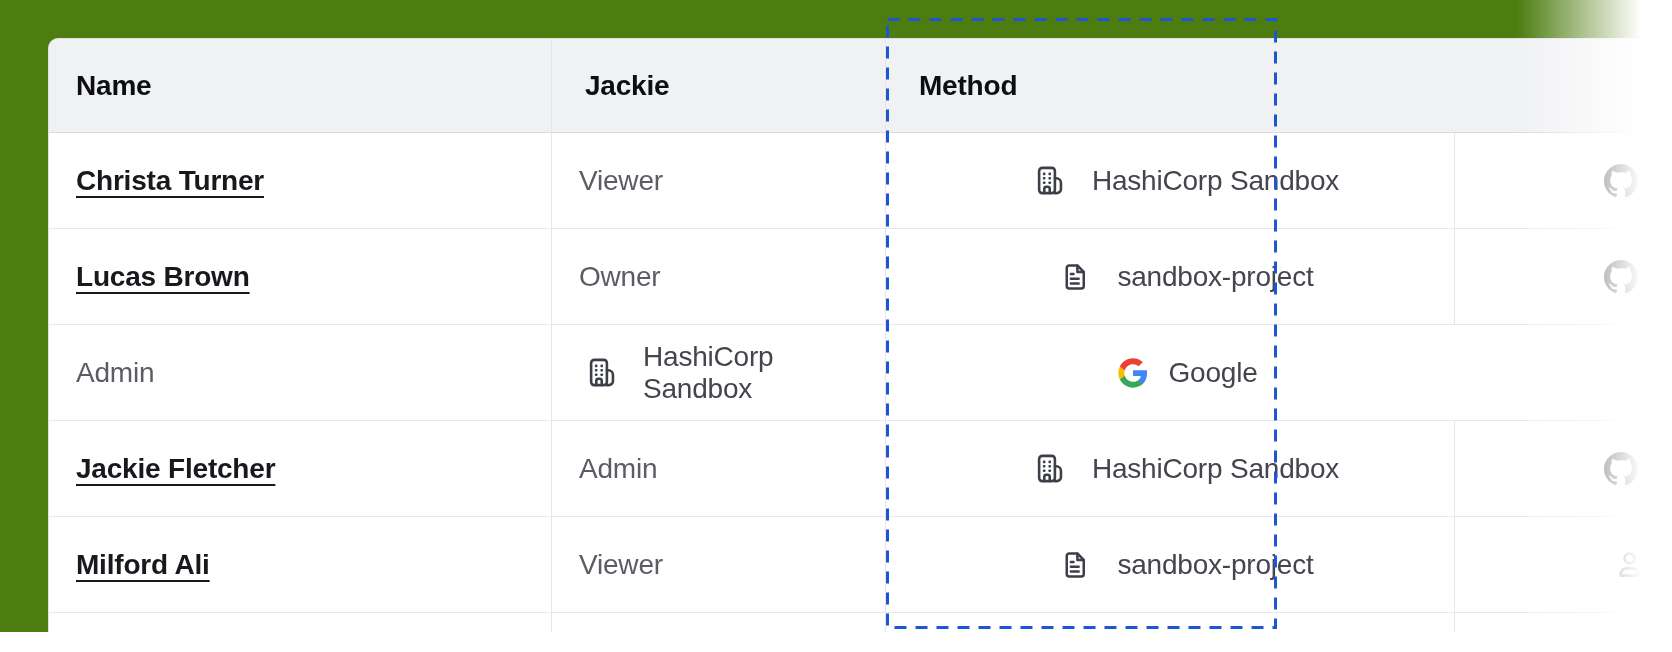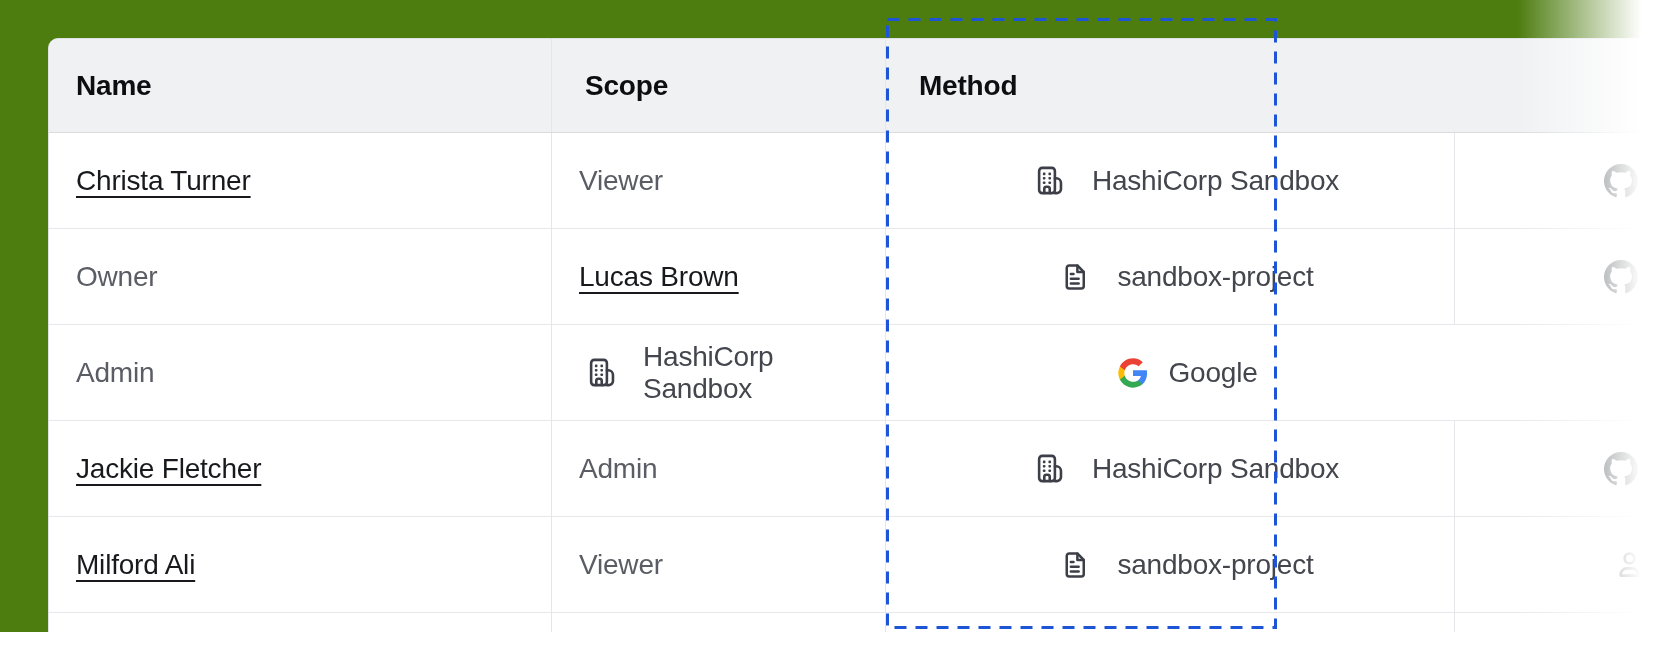--- a/index.html
+++ b/index.html
@@ -59,21 +59,21 @@
     letter-spacing: -0.2px;
     color: #44464d;
     border-right: 1px solid #e4e6ea;
     overflow: hidden;
   }
   .cell:last-child { border-right: none; }
   .cell.pad-lg { padding-left: 33px; justify-content: center; }
 
   .name-link {
     color: #18191d;
-    font-weight: 400;
+    font-weight: 700;
     text-decoration: underline;
     text-decoration-thickness: 2px;
     text-underline-offset: 6px;
     cursor: pointer;
   }
   .role-text { color: #5b5d64; }
 
   .icon-slot {
     width: 34px;
     height: 34px;
@@ -132,21 +132,21 @@
   }
 </style>
 </head>
 <body>
 
 <div class="stage">
 
   <div class="table">
     <div class="thead">
       <div class="th">Name</div>
-      <div class="th pad-lg">Scope</div>
+      <div class="th pad-lg">Jackie</div>
       <div class="th pad-lg">Method</div>
     </div>
 
     <div class="tbody">
   <div class="row">
     <div class="cell name-cell">
       <a class="name-link">Christa Turner</a>
     </div>
     <div class="cell role-cell">
       <span class="role-text">Viewer</span>
@@ -171,25 +171,25 @@
       <span class="icon-slot">
   <svg width="34" height="34" viewBox="0 0 16 16">
     <path fill="#24292f" d="M8 0C3.58 0 0 3.58 0 8c0 3.54 2.29 6.53 5.47 7.59.4.07.55-.17.55-.38 0-.19-.01-.82-.01-1.49-2.01.37-2.53-.49-2.69-.94-.09-.23-.48-.94-.82-1.13-.28-.15-.68-.52-.01-.53.63-.01 1.08.58 1.23.82.72 1.21 1.87.87 2.33.66.07-.52.28-.87.51-1.07-1.78-.2-3.64-.89-3.64-3.95 0-.87.31-1.59.82-2.15-.08-.2-.36-1.02.08-2.12 0 0 .67-.21 2.2.82.64-.18 1.32-.27 2-.27s1.36.09 2 .27c1.53-1.04 2.2-.82 2.2-.82.44 1.1.16 1.92.08 2.12.51.56.82 1.27.82 2.15 0 3.07-1.87 3.75-3.65 3.95.29.25.54.73.54 1.48 0 1.07-.01 1.93-.01 2.2 0 .21.15.46.55.38A8.01 8.01 0 0 0 16 8c0-4.42-3.58-8-8-8z"></path>
   </svg>
 </span>
       <span>GitHub</span>
     </div>
   </div>
 
   <div class="row">
-    <div class="cell role-cell">
-      <span class="role-text">Owner</span>
-    </div>
     <div class="cell name-cell">
       <a class="name-link">Lucas Brown</a>
+    </div>
+    <div class="cell role-cell">
+      <span class="role-text">Owner</span>
     </div>
     <div class="cell scope-cell pad-lg">
       <span class="icon-slot">
   <svg width="30" height="30" viewBox="0 0 24 24">
     <path class="icon-stroke" d="M6.6 2.8h6.5l5.1 5.1v11.3a2 2 0 0 1-2 2H6.6a2 2 0 0 1-2-2V4.8a2 2 0 0 1 2-2z"></path>
     <path class="icon-stroke" d="M13.1 3v4.9H18"></path>
     <path class="icon-stroke" d="M7.9 9.6h2.1"></path>
     <path class="icon-stroke" d="M7.9 13.4h6.2"></path>
     <path class="icon-stroke" d="M7.9 17.2h6.2"></path>
   </svg>

